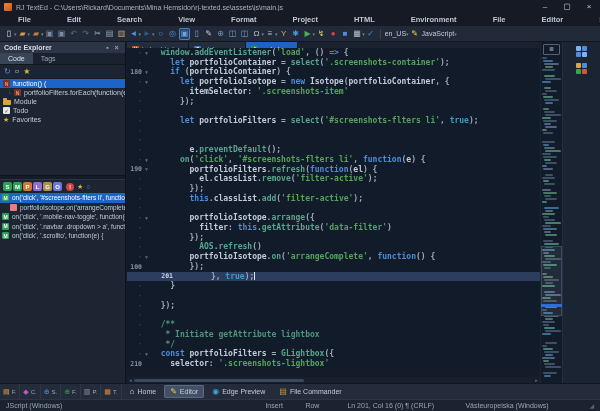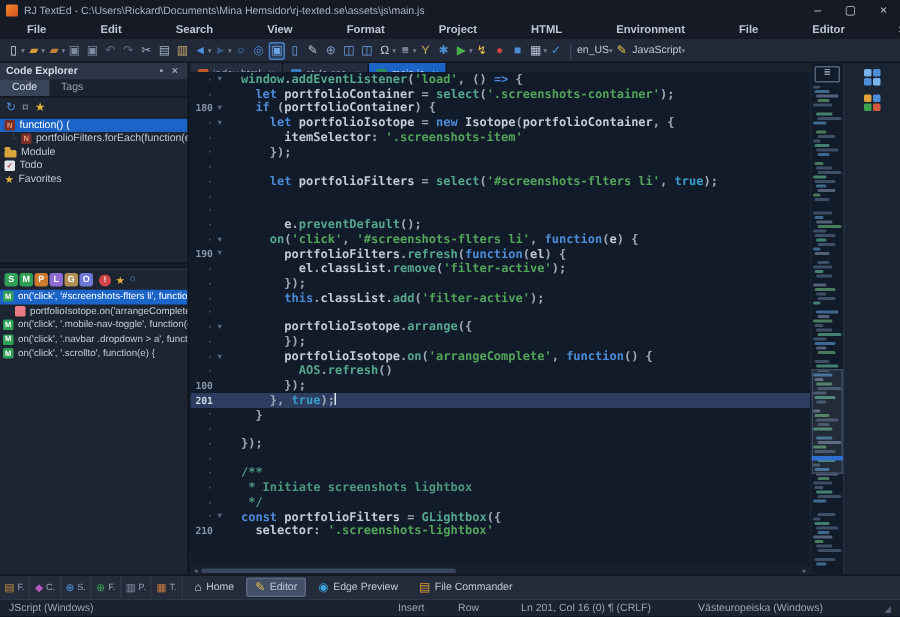--- a/index.html
+++ b/index.html
@@ -68,21 +68,21 @@
   .etab .fico{width:7px;height:7px;border-radius:1px;margin-right:3px;display:inline-flex;align-items:center;
               justify-content:center;font-size:4.5px;font-weight:bold;color:#fff;flex:0 0 auto;}
   .etab .close{margin-left:5px;font-size:7px;color:#8a95a8;}
   .etab.active .close{color:#e8edf5;}
   .etab .uline{position:absolute;left:3px;bottom:0;height:2px;width:26px;}
   .codearea{position:absolute;left:127px;top:48px;width:413px;height:321px;background:#121b29;overflow:hidden;font-weight:bold;}
   .crow{height:9.727px;display:flex;align-items:center;}
   .crow.cur{background:#2c3d60;}
   .lnum{width:15px;text-align:right;font-size:6.5px;color:#46536a;font-family:"DejaVu Sans Mono",monospace;flex:0 0 auto;}
   .lnum.num{color:#8694a8;}
-  .crow.cur .lnum{color:#cdd6e4;}
+  .crow.cur .lnum{color:#cdd6e4;padding-left:31px;}
   .foldc{width:9px;text-align:center;font-size:5px;color:#5b6b85;flex:0 0 auto;}
   .ctext{font-family:"DejaVu Sans Mono",monospace;font-size:8px;white-space:pre;line-height:9.727px;}
   .tk-kw{color:#4d8cd8;}
   .tk-id{color:#c2cbd8;}
   .tk-fn{color:#56a78e;}
   .tk-str{color:#55a45c;}
   .tk-pun{color:#9fa9ba;}
   .tk-com{color:#4d967e;}
   .tk-cy{color:#3e9cc9;}
   .caret{display:inline-block;width:1px;height:8px;background:#dfe6f2;vertical-align:-1px;}
@@ -381,31 +381,36 @@
         <span class="ctext"></span>
       </div>
       <div class="crow">
         <span class="lnum">·</span>
         <span class="foldc">▼</span>
         <span class="ctext"><span class="tk-pun">        </span><span class="tk-id">portfolioIsotope</span><span class="tk-pun">.</span><span class="tk-fn">arrange</span><span class="tk-pun">({</span></span>
       </div>
       <div class="crow">
         <span class="lnum">·</span>
         <span class="foldc"></span>
+        <span class="ctext"><span class="tk-pun">          </span><span class="tk-id">filter</span><span class="tk-pun">: </span><span class="tk-kw">this</span><span class="tk-pun">.</span><span class="tk-fn">getAttribute</span><span class="tk-pun">(</span><span class="tk-str">'data-filter'</span><span class="tk-pun">)</span></span>
+      </div>
+      <div class="crow">
+        <span class="lnum">·</span>
+        <span class="foldc"></span>
         <span class="ctext"><span class="tk-pun">        });</span></span>
       </div>
       <div class="crow">
         <span class="lnum">·</span>
+        <span class="foldc"></span>
+        <span class="ctext"><span class="tk-pun">          </span><span class="tk-fn">AOS</span><span class="tk-pun">.</span><span class="tk-fn">refresh</span><span class="tk-pun">()</span></span>
+      </div>
+      <div class="crow">
+        <span class="lnum">·</span>
         <span class="foldc">▼</span>
         <span class="ctext"><span class="tk-pun">        </span><span class="tk-id">portfolioIsotope</span><span class="tk-pun">.</span><span class="tk-fn">on</span><span class="tk-pun">(</span><span class="tk-str">'arrangeComplete'</span><span class="tk-pun">, </span><span class="tk-kw">function</span><span class="tk-pun">() {</span></span>
-      </div>
-      <div class="crow">
-        <span class="lnum">·</span>
-        <span class="foldc"></span>
-        <span class="ctext"><span class="tk-pun">          </span><span class="tk-fn">AOS</span><span class="tk-pun">.</span><span class="tk-fn">refresh</span><span class="tk-pun">()</span></span>
       </div>
       <div class="crow">
         <span class="lnum num">100</span>
         <span class="foldc"></span>
         <span class="ctext"><span class="tk-pun">        });</span></span>
       </div>
       <div class="crow cur">
         <span class="lnum num">201</span>
         <span class="foldc"></span>
         <span class="ctext"><span class="tk-pun">      }, </span><span class="tk-cy">true</span><span class="tk-pun">);</span><span class="caret"></span></span>
@@ -431,21 +436,21 @@
         <span class="ctext"></span>
       </div>
       <div class="crow">
         <span class="lnum">·</span>
         <span class="foldc"></span>
         <span class="ctext"><span class="tk-com">  /**</span></span>
       </div>
       <div class="crow">
         <span class="lnum">·</span>
         <span class="foldc"></span>
-        <span class="ctext"><span class="tk-com">   * Initiate screenshots lightbox</span></span>
+        <span class="ctext"><span class="tk-com">   * Initiate getAttribute lightbox</span></span>
       </div>
       <div class="crow">
         <span class="lnum">·</span>
         <span class="foldc"></span>
         <span class="ctext"><span class="tk-com">   */</span></span>
       </div>
       <div class="crow">
         <span class="lnum">·</span>
         <span class="foldc">▼</span>
         <span class="ctext"><span class="tk-pun">  </span><span class="tk-kw">const</span><span class="tk-id"> portfolioFilters </span><span class="tk-pun">= </span><span class="tk-fn">GLightbox</span><span class="tk-pun">({</span></span>

